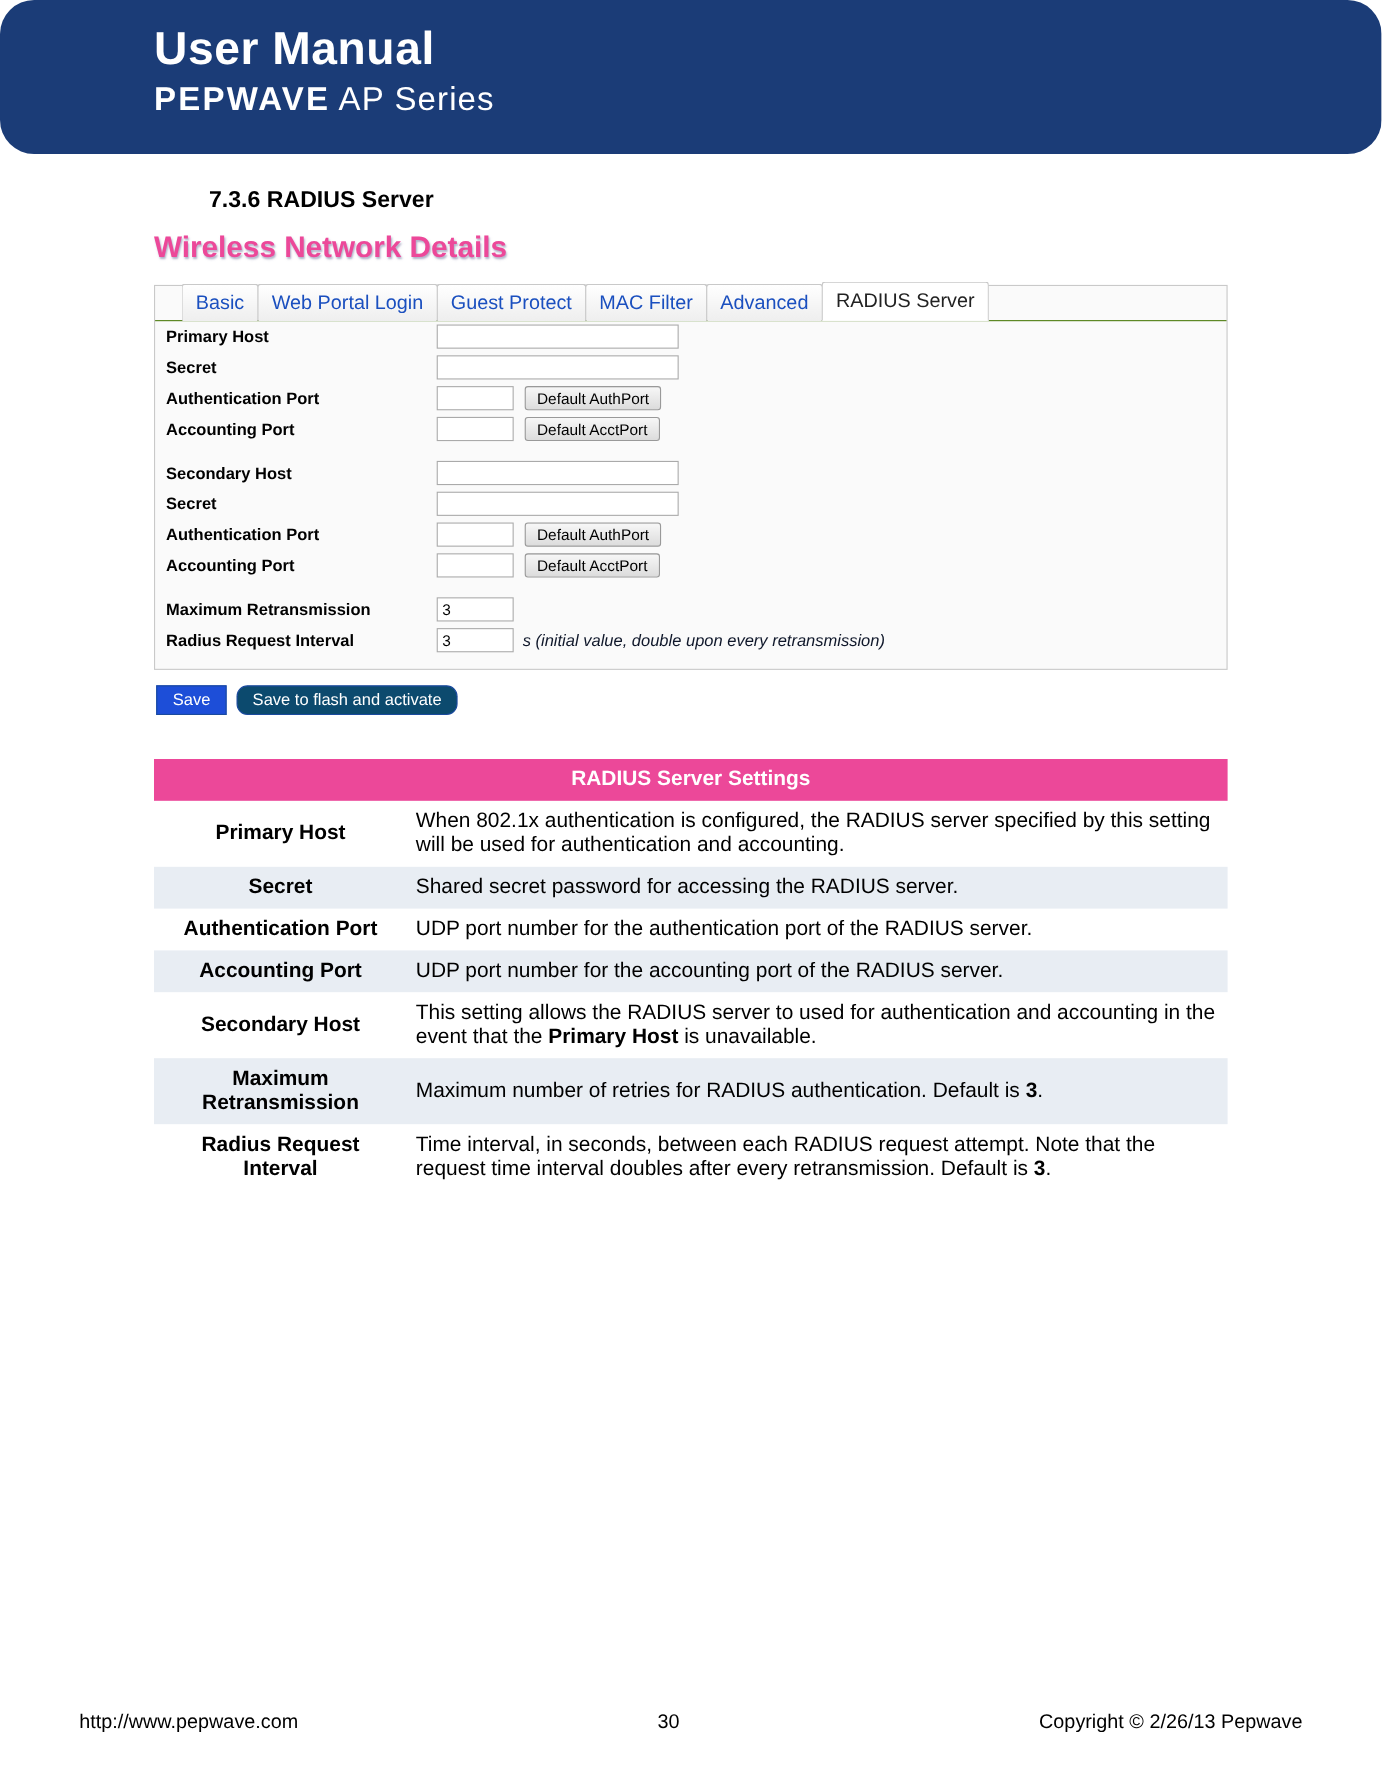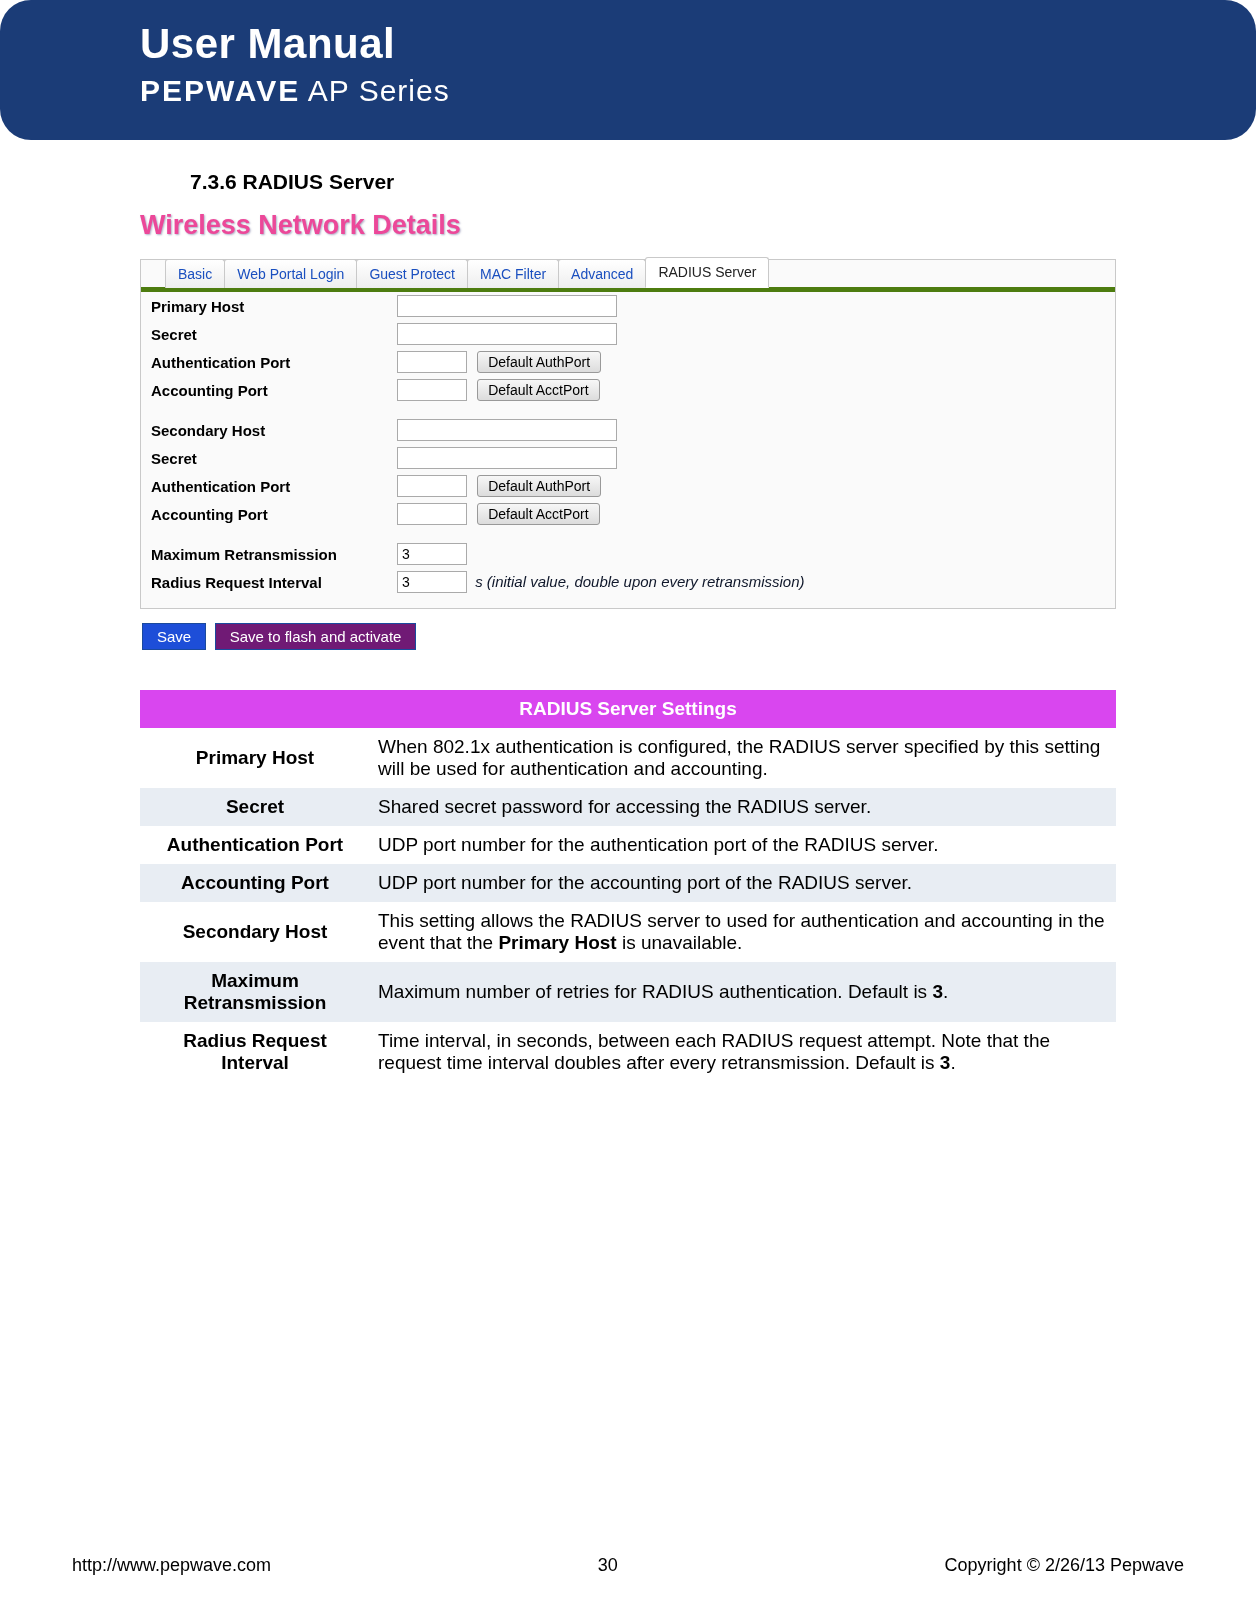--- a/index.html
+++ b/index.html
@@ -55,24 +55,24 @@
     text-shadow: 1px 1px 2px rgba(120,120,160,0.6);
     margin-bottom: 18px;
   }
   .radius-panel {
     border: 1px solid #c9c9c9;
     background: #fafafa;
     width: 100%;
   }
   .tabs {
     display: flex;
-    border-bottom: 5px solid #4d7c0f;
+    border-bottom: 1px solid #4d7c0f;
     height: 32px;
     align-items: flex-end;
-    font-size: 14px;
+    font-size: 18px;
     padding-left: 24px;
   }
   .tab {
     padding: 6px 12px 6px 12px;
     border: 1px solid #c9c9c9;
     border-bottom: none;
     background: linear-gradient(#fff,#eee);
     color: #1a4fbf;
     margin-right: -1px;
     border-top-left-radius: 3px;
@@ -132,29 +132,30 @@
   .btn-blue {
     background: #1d4ed8;
     color: #fff;
     border: 1px solid #1a4a9e;
     font-size: 15px;
     padding: 4px 14px;
     cursor: pointer;
     margin-right: 4px;
   }
   .btn-blue.light {
-    background: #701a75;
+    background: #0c4a6e;
+    border-radius: 10px;
   }
   .settings-table {
     width: 100%;
     margin-top: 40px;
     border-collapse: collapse;
   }
   .settings-header {
-    background: #d946ef;
+    background: #ec4899;
     color: #fff;
     text-align: center;
     font-weight: bold;
     font-size: 19px;
     padding: 6px;
   }
   .settings-table td {
     padding: 8px 8px;
     font-size: 19px;
     vertical-align: middle;

